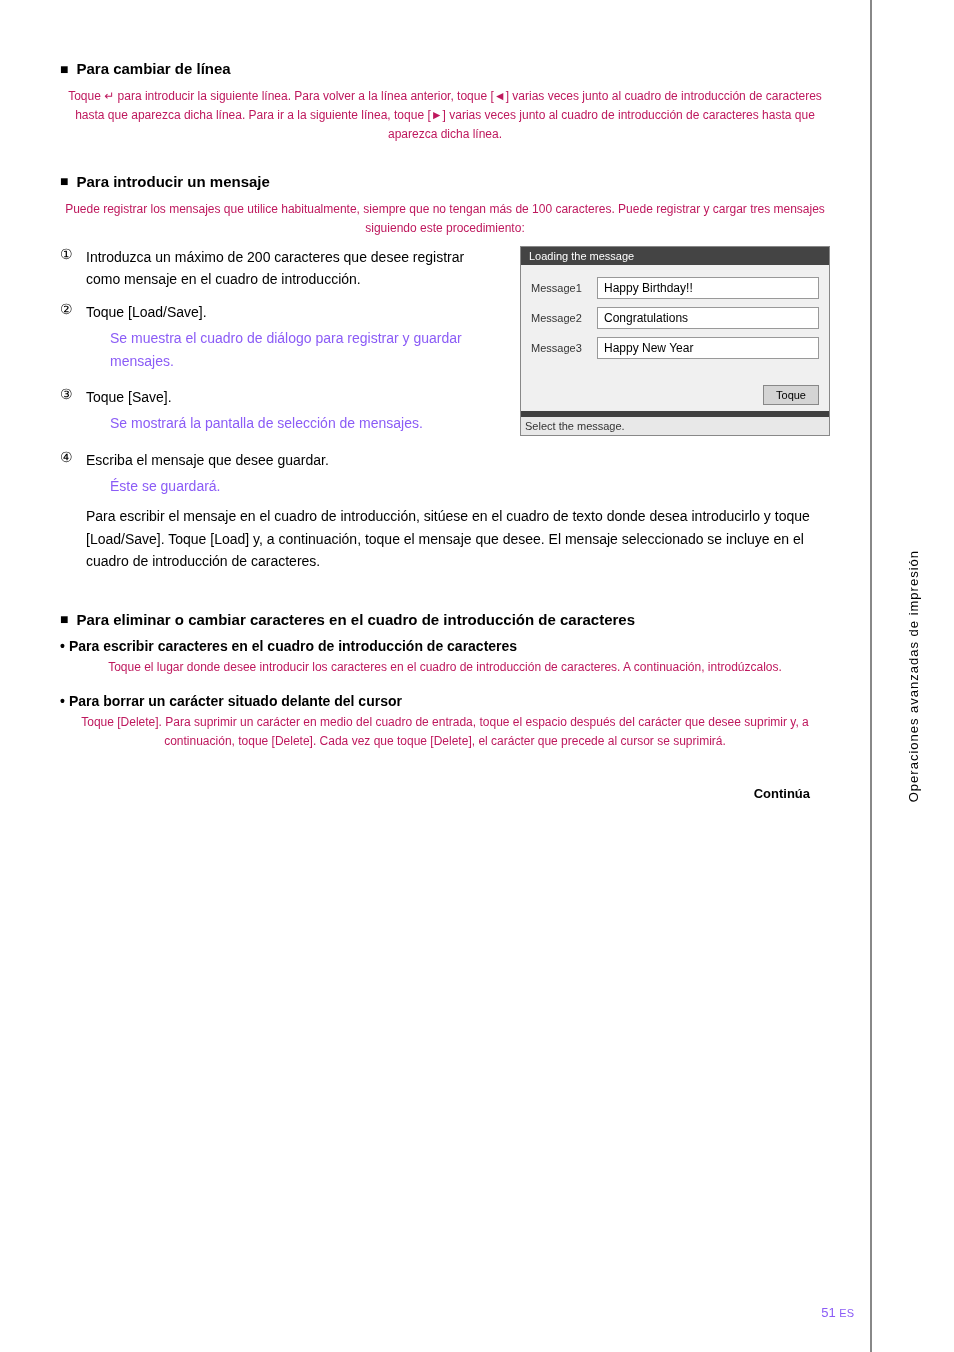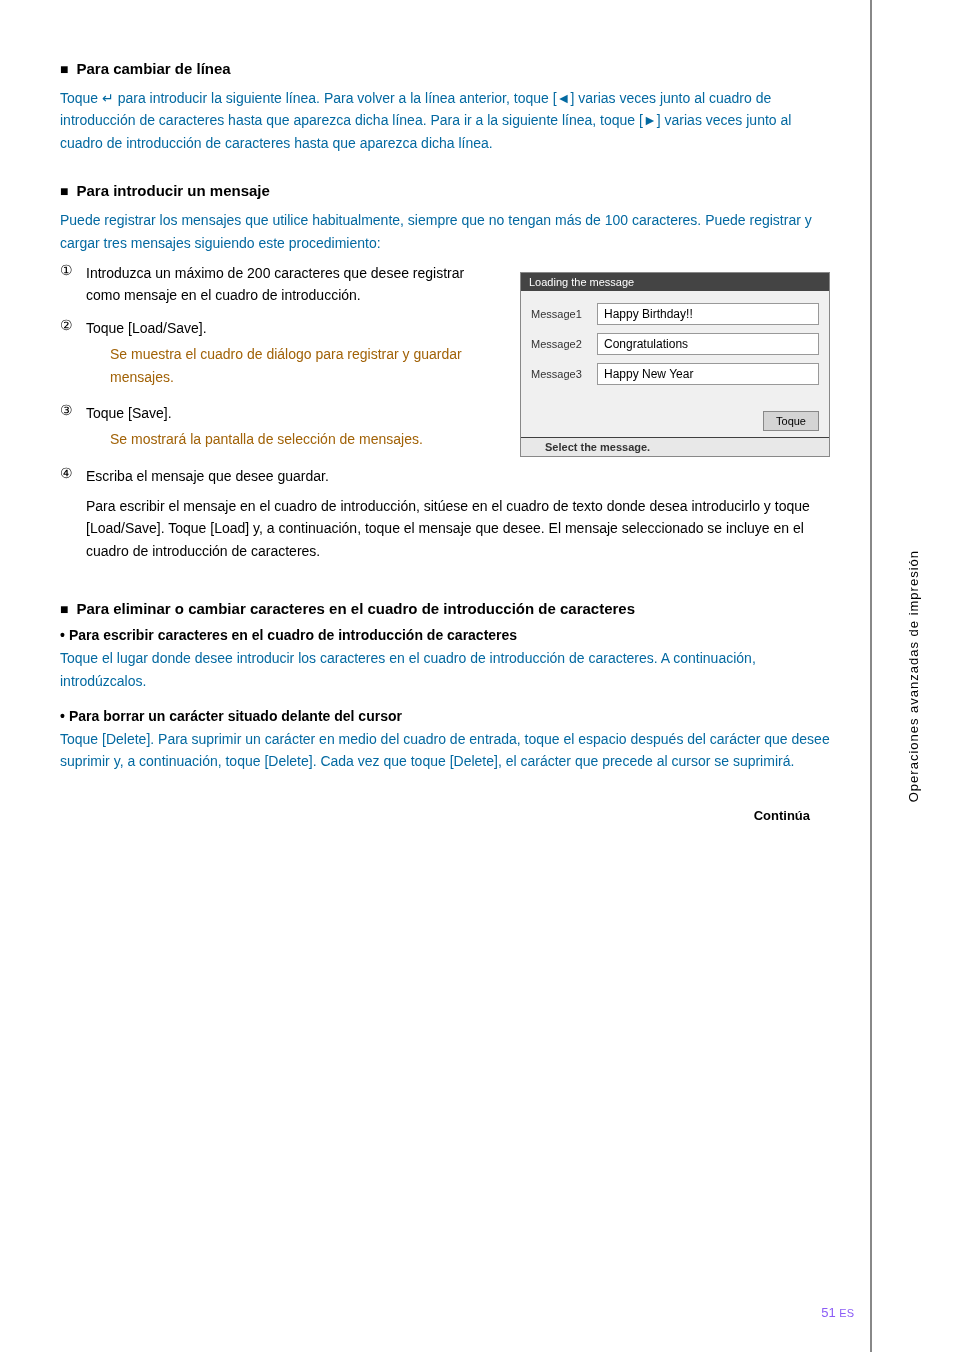--- a/index.html
+++ b/index.html
@@ -43,23 +43,24 @@
       align-items: center;
       gap: 8px;
     }
 
     .section-heading::before {
       content: '■';
       font-size: 14px;
     }
 
     .section-body {
-      font-size: 14px;
+      font-size: 12px;
       line-height: 1.6;
-      color: #0369a1;
+      color: #be185d;
+      text-align: center;
     }
 
     .step-list {
       margin-top: 8px;
       list-style: none;
     }
 
     .step-item {
       display: flex;
       gap: 8px;
@@ -76,27 +77,26 @@
       flex: 1;
       line-height: 1.6;
     }
 
     .step-sub {
       margin-left: 24px;
       margin-top: 4px;
       margin-bottom: 4px;
       font-size: 14px;
       line-height: 1.6;
-      color: #a16207;
+      color: #8b5cf6;
     }
 
     .dialog-float {
       float: right;
       margin-left: 20px;
-      margin-top: 10px;
       width: 310px;
       border: 1px solid #888888;
       background: #e8e8e8;
     }
 
     .dialog-titlebar {
       background: #444444;
       color: #ffffff;
       font-size: 11px;
       padding: 3px 8px;
@@ -133,25 +133,24 @@
 
     .dialog-footer {
       display: flex;
       justify-content: flex-end;
       padding: 6px 10px;
       background: #f0f0f0;
     }
 
     .dialog-status {
       background: #e8e8e8;
-      border-top: 1px solid #404040;
-      padding: 3px 24px;
+      border-top: 6px solid #404040;
+      padding: 3px 4px;
       font-size: 11px;
       color: #333333;
-      font-weight: bold;
     }
 
     .dialog-button {
       background: #d4d4d4;
       border: 1px solid #888888;
       padding: 3px 12px;
       font-size: 11px;
       cursor: pointer;
     }
 
@@ -275,20 +274,21 @@
             <span class="step-number">③</span>
             <div class="step-content">
               Toque [Save].
               <div class="step-sub">Se mostrará la pantalla de selección de mensajes.</div>
             </div>
           </li>
           <li class="step-item">
             <span class="step-number">④</span>
             <div class="step-content">
               Escriba el mensaje que desee guardar.
+              <div class="step-sub">Éste se guardará.</div>
               <div style="margin-top: 8px; line-height: 1.6;">Para escribir el mensaje en el cuadro de introducción, sitúese en el cuadro de texto donde desea introducirlo y toque [Load/Save]. Toque [Load] y, a continuación, toque el mensaje que desee. El mensaje seleccionado se incluye en el cuadro de introducción de caracteres.</div>
             </div>
           </li>
         </ul>
       </div>
     </div>
 
     <div class="section">
       <div class="section-heading">Para eliminar o cambiar caracteres en el cuadro de introducción de caracteres</div>
 

